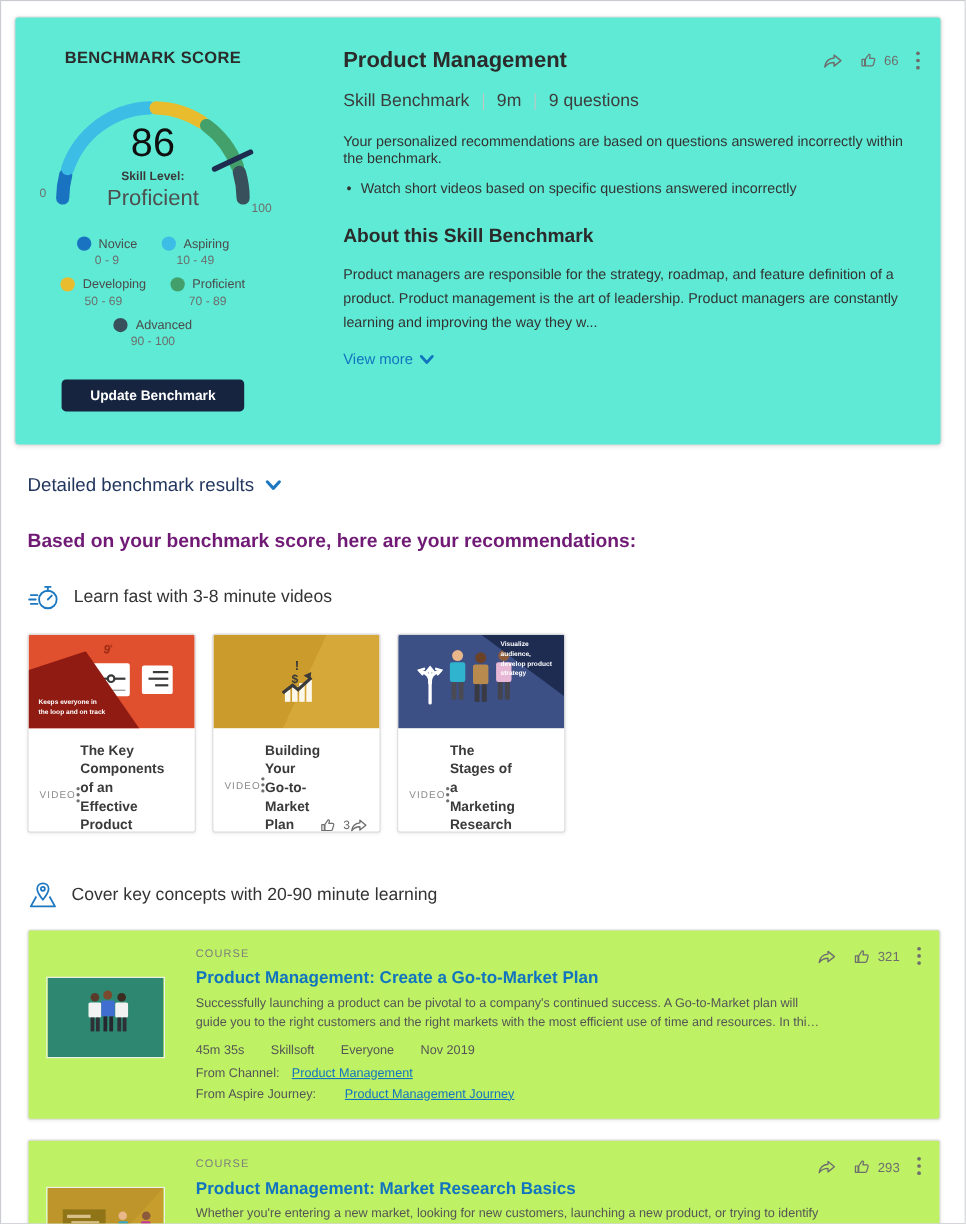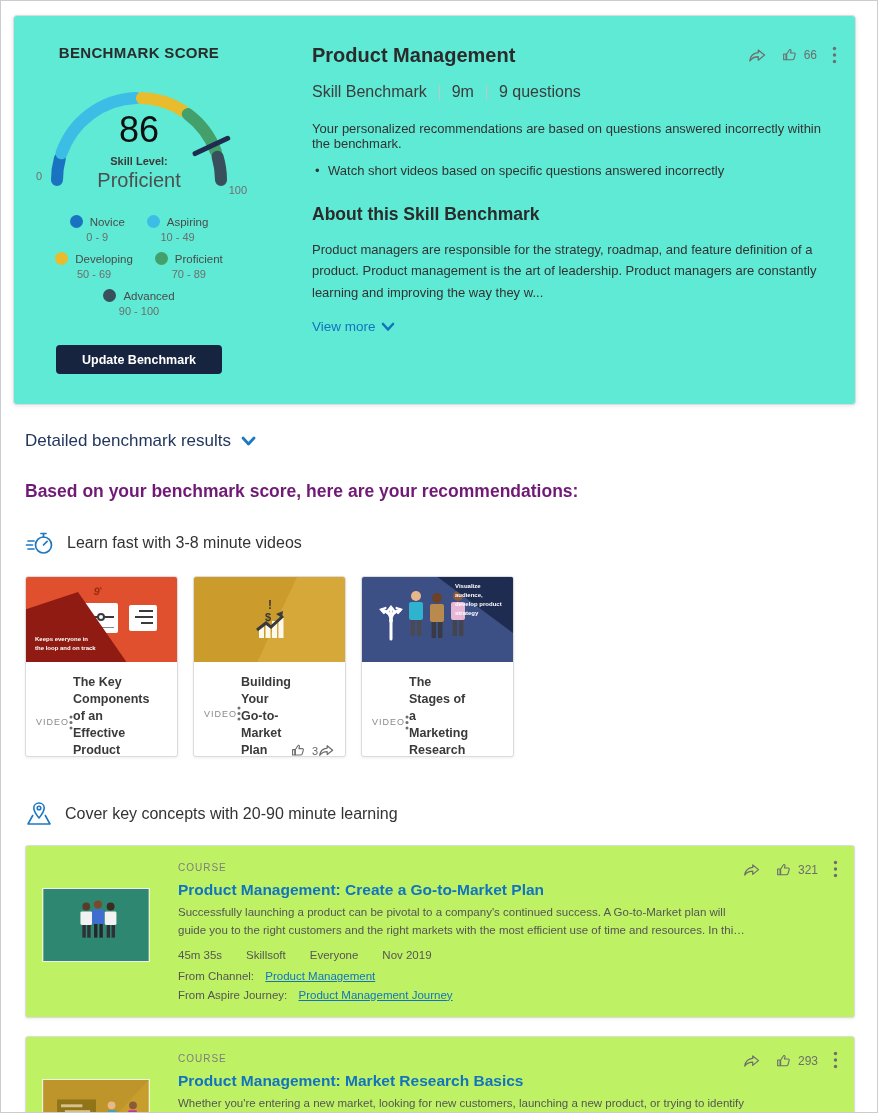--- a/index.html
+++ b/index.html
@@ -438,21 +438,21 @@
         <span>Skillsoft</span>
         <span>Everyone</span>
         <span>Nov 2019</span>
       </div>
       <div class="cchannel">
         <span>From Channel:</span>
         <a class="clink" style="margin-left:8px">Product Management</a>
       </div>
       <div class="cjourney">
         <span>From Aspire Journey:</span>
-        <a class="clink" style="margin-left:8px">Product Management Journey</a>
+        <a class="clink" style="margin-left:23px">Product Management Journey</a>
       </div>
     </div>
     <div class="actions">
       <button class="icon-btn">
         <svg class="ic" width="18" height="16" viewBox="0 0 24 22" fill="none" stroke="currentColor" stroke-width="1.7" stroke-linejoin="round">
             <path d="M13 4l8 6.5L13 17v-4.4C7.5 12.6 4.5 14.6 2 18c.8-6.5 4.4-10 11-10.6V4z"></path>
           </svg>
       </button>
       <button class="icon-btn">
         <svg class="ic" width="16" height="16" viewBox="0 0 24 24" fill="none" stroke="currentColor" stroke-width="1.7" stroke-linejoin="round">

